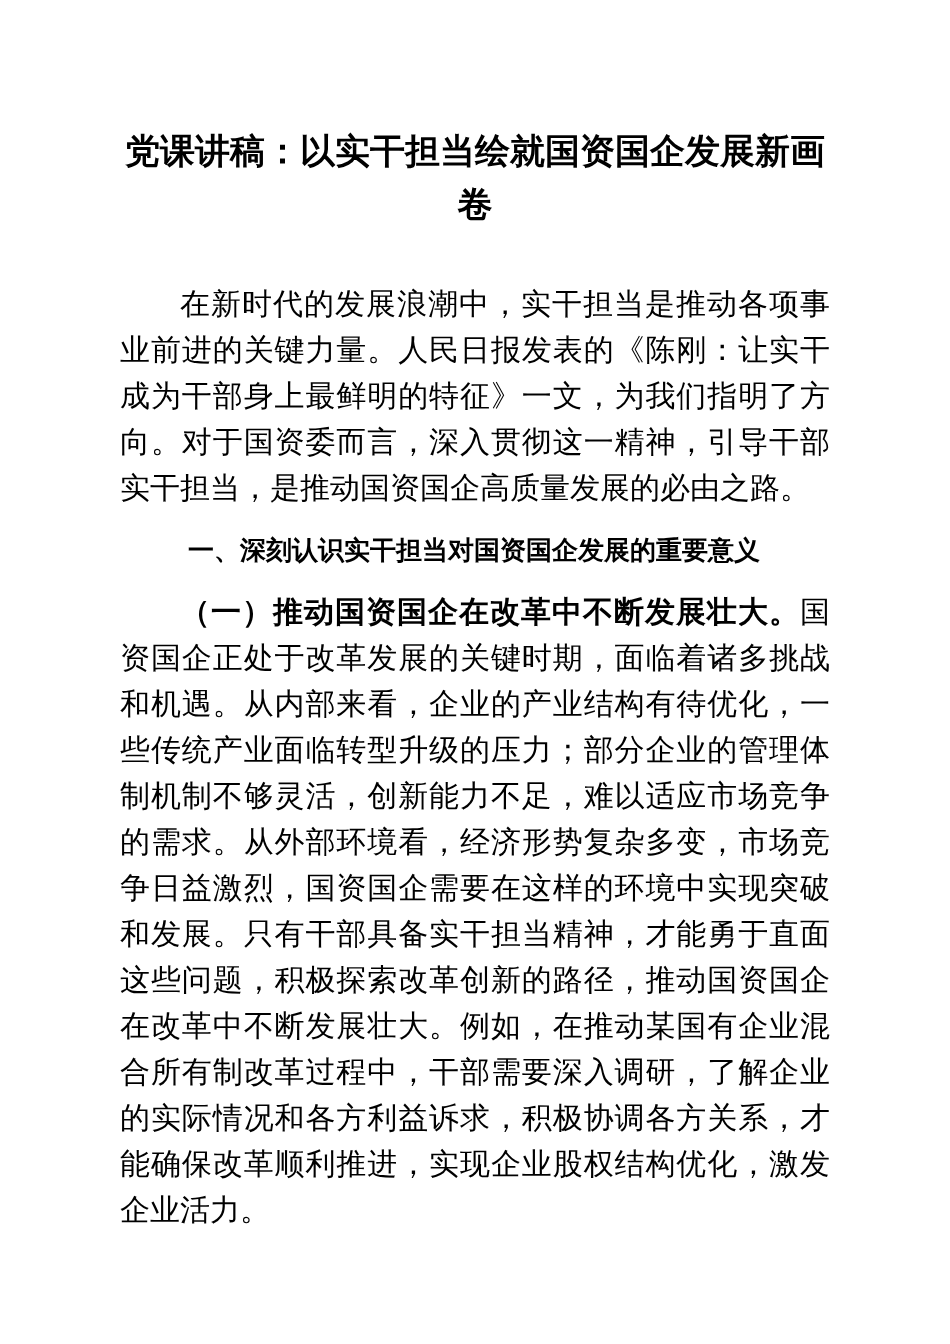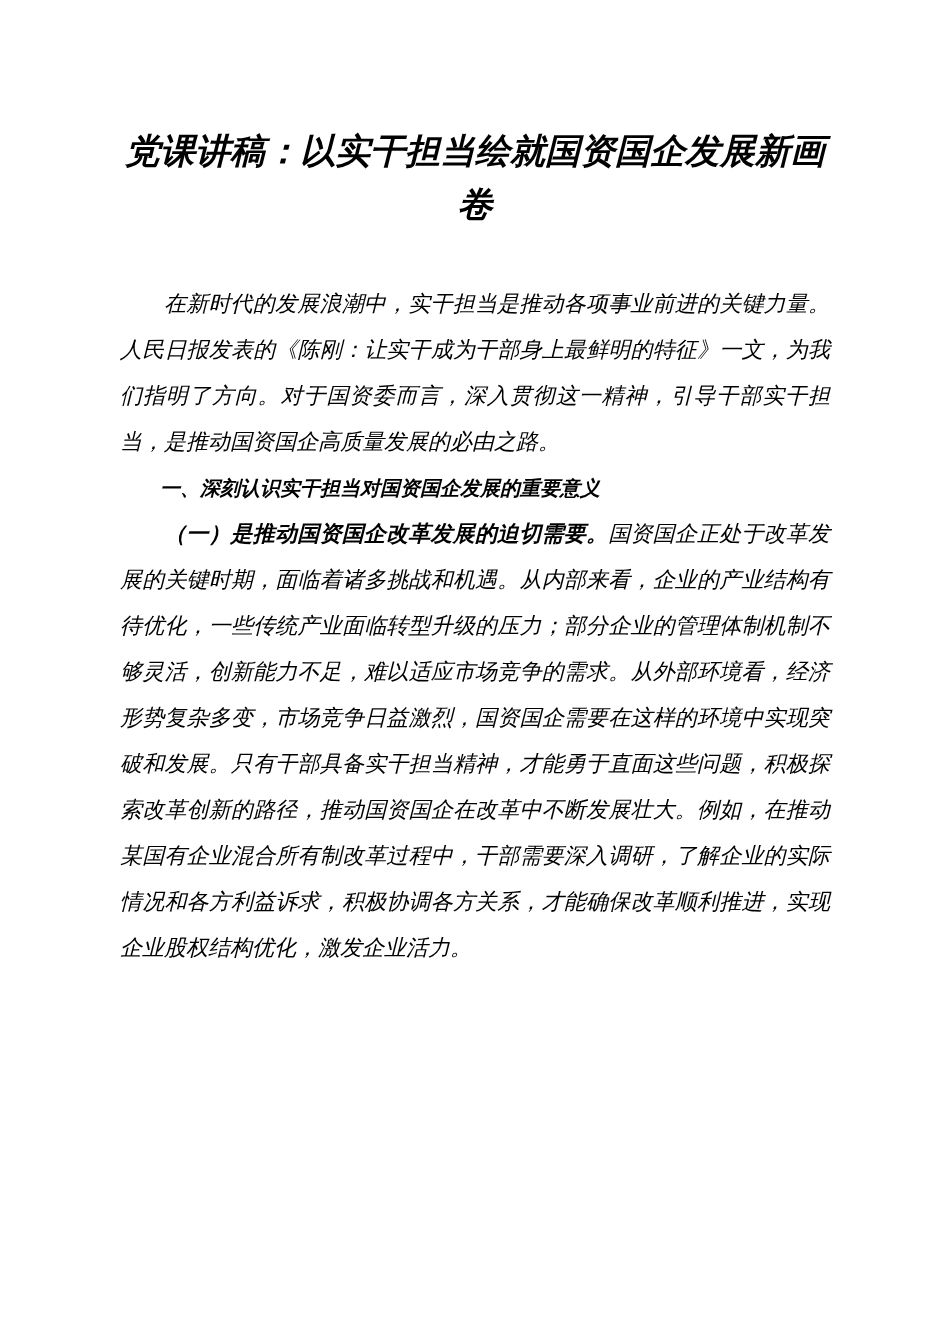--- a/index.html
+++ b/index.html
@@ -10,48 +10,47 @@
   .page {
     position: relative;
     width: 950px;
     height: 1344px;
     box-sizing: border-box;
     background: #ffffff;
     color: #000000;
     padding: 126px 120px 60px 120px;
     overflow: hidden;
     font-family: "Liberation Serif", "DejaVu Serif", serif;
-    font-style: italic;
   }
   .doc-title {
     margin: 0 0 50px 0;
     font-size: 35px;
     font-weight: bold;
     line-height: 1.5;
     text-align: center;
     color: #000000;
     font-family: "Liberation Serif", "DejaVu Serif", serif;
   }
   .salutation {
     margin: 0;
     font-size: 26px;
     line-height: 46px;
     text-align: justify;
     text-indent: 0;
   }
   .body-para {
     margin: 0;
-    font-size: 22px;
+    font-size: 30px;
     line-height: 46px;
     text-align: justify;
     text-indent: 2em;
   }
   .section-heading {
-    margin: 0;
-    font-size: 20px;
+    margin: 16px;
+    font-size: 26px;
     line-height: 46px;
     font-weight: bold;
     text-indent: 2em;
     text-align: justify;
     font-family: "Liberation Sans", "DejaVu Sans", sans-serif;
   }
   .para-lead {
     font-weight: bold;
   }
 </style>
@@ -60,15 +59,15 @@
 
 <div class="page">
 
   <h1 class="doc-title">党课讲稿：以实干担当绘就国资国企发展新画卷</h1>
 
 
   <p class="body-para">在新时代的发展浪潮中，实干担当是推动各项事业前进的关键力量。人民日报发表的《陈刚：让实干成为干部身上最鲜明的特征》一文，为我们指明了方向。对于国资委而言，深入贯彻这一精神，引导干部实干担当，是推动国资国企高质量发展的必由之路。</p>
 
   <h2 class="section-heading">一、深刻认识实干担当对国资国企发展的重要意义</h2>
 
-  <p class="body-para"><span class="para-lead">（一）是推动国资国企改革发展的迫切需要。</span><span>国资国企正处于改革发展的关键时期，面临着诸多挑战和机遇。从内部来看，企业的产业结构有待优化，一些传统产业面临转型升级的压力；部分企业的管理体制机制不够灵活，创新能力不足，难以适应市场竞争的需求。从外部环境看，经济形势复杂多变，市场竞争日益激烈，国资国企需要在这样的环境中实现突破和发展。只有干部具备实干担当精神，才能勇于直面这些问题，积极探索改革创新的路径，推动国资国企在改革中不断发展壮大。例如，在推动某国有企业混合所有制改革过程中，干部需要深入调研，了解企业的实际情况和各方利益诉求，积极协调各方关系，才能确保改革顺利推进，实现企业股权结构优化，激发企业活力。</span></p>
+  <p class="body-para"><span class="para-lead">（一）推动国资国企在改革中不断发展壮大。</span><span>国资国企正处于改革发展的关键时期，面临着诸多挑战和机遇。从内部来看，企业的产业结构有待优化，一些传统产业面临转型升级的压力；部分企业的管理体制机制不够灵活，创新能力不足，难以适应市场竞争的需求。从外部环境看，经济形势复杂多变，市场竞争日益激烈，国资国企需要在这样的环境中实现突破和发展。只有干部具备实干担当精神，才能勇于直面这些问题，积极探索改革创新的路径，推动国资国企在改革中不断发展壮大。例如，在推动某国有企业混合所有制改革过程中，干部需要深入调研，了解企业的实际情况和各方利益诉求，积极协调各方关系，才能确保改革顺利推进，实现企业股权结构优化，激发企业活力。</span></p>
 
 </div>
 
 </body></html>

